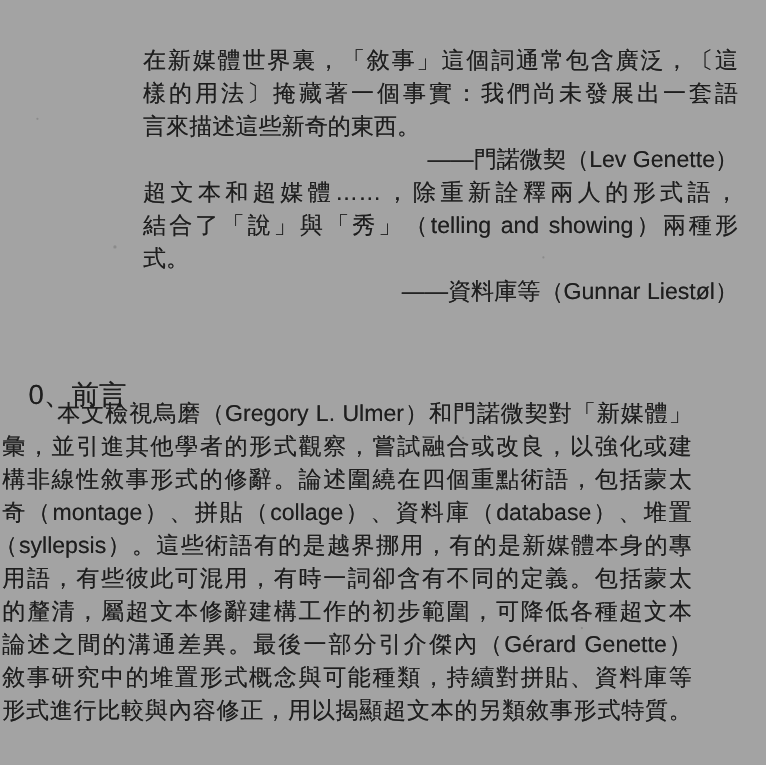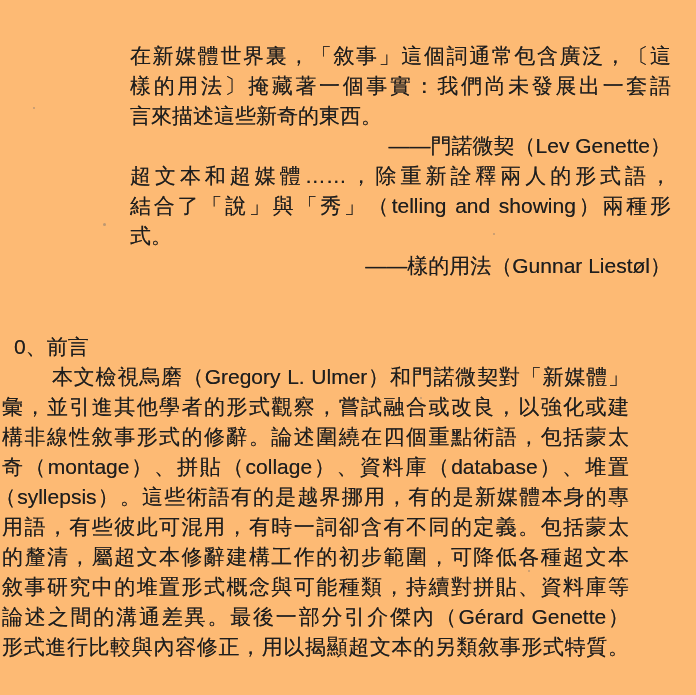--- a/index.html
+++ b/index.html
@@ -1,20 +1,20 @@
 <!DOCTYPE html>
 <html><head>
 <meta charset="utf-8">
 <style>
   html, body { margin: 0; padding: 0; }
   .page {
     position: relative;
     width: 696px;
     height: 695px;
-    background: #fdba74;
+    background: #a3a3a3;
     overflow: hidden;
     font-family: "Liberation Sans", "DejaVu Sans", sans-serif;
     color: #1e1e1e;
   }
   .line {
     height: 30px;
     line-height: 30px;
     font-size: 21px;
     white-space: normal;
     text-shadow: 0 0 0.6px rgba(25,25,25,0.65);
@@ -30,23 +30,23 @@
   .hang { margin-left: -7px; width: calc(100% + 7px); }
 
   .epigraph { position: absolute; left: 130px; width: 541px; }
   .epigraph-1 { top: 41px; }
   .epigraph-2 { top: 161px; }
 
   .heading {
     position: absolute;
     left: 14px;
     top: 332px;
-    margin: 0;
+    margin: 12px;
     font-weight: normal;
-    font-size: 21px;
+    font-size: 25px;
     height: 30px;
     line-height: 30px;
     text-shadow: 0 0 0.6px rgba(25,25,25,0.65);
   }
   .body-block { position: absolute; left: 2px; top: 362px; width: 627px; }
 
   .speck {
     position: absolute;
     width: 3px;
     height: 3px;
@@ -69,35 +69,35 @@
     <div class="line j">在新媒體世界裏，「敘事」這個詞通常包含廣泛，〔這</div>
     <div class="line j">樣的用法〕掩藏著一個事實：我們尚未發展出一套語</div>
     <div class="line">言來描述這些新奇的東西。</div>
     <div class="line attr">——門諾微契（Lev Genette）</div>
   </section>
 
   <section class="epigraph epigraph-2">
     <div class="line j">超文本和超媒體……，除重新詮釋兩人的形式語，</div>
     <div class="line j">結合了「說」與「秀」（telling and showing）兩種形</div>
     <div class="line">式。</div>
-    <div class="line attr">——樣的用法（Gunnar Liestøl）</div>
+    <div class="line attr">——資料庫等（Gunnar Liestøl）</div>
   </section>
 
   <h2 class="heading">0、前言</h2>
 
   <section class="body-block">
     <div class="line j indent">本文檢視烏磨（Gregory L. Ulmer）和門諾微契對「新媒體」</div>
     <div class="line j">彙，並引進其他學者的形式觀察，嘗試融合或改良，以強化或建</div>
     <div class="line j">構非線性敘事形式的修辭。論述圍繞在四個重點術語，包括蒙太</div>
     <div class="line j">奇（montage）、拼貼（collage）、資料庫（database）、堆置</div>
     <div class="line j hang">（syllepsis）。這些術語有的是越界挪用，有的是新媒體本身的專</div>
     <div class="line j">用語，有些彼此可混用，有時一詞卻含有不同的定義。包括蒙太</div>
     <div class="line j">的釐清，屬超文本修辭建構工作的初步範圍，可降低各種超文本</div>
+    <div class="line j">論述之間的溝通差異。最後一部分引介傑內（Gérard Genette）</div>
     <div class="line j">敘事研究中的堆置形式概念與可能種類，持續對拼貼、資料庫等</div>
-    <div class="line j">論述之間的溝通差異。最後一部分引介傑內（Gérard Genette）</div>
     <div class="line j">形式進行比較與內容修正，用以揭顯超文本的另類敘事形式特質。</div>
   </section>
 
   <i class="speck s1"></i>
   <i class="speck s2"></i>
   <i class="speck s3"></i>
   <i class="speck s4"></i>
   <i class="speck s5"></i>
 
 </div>

